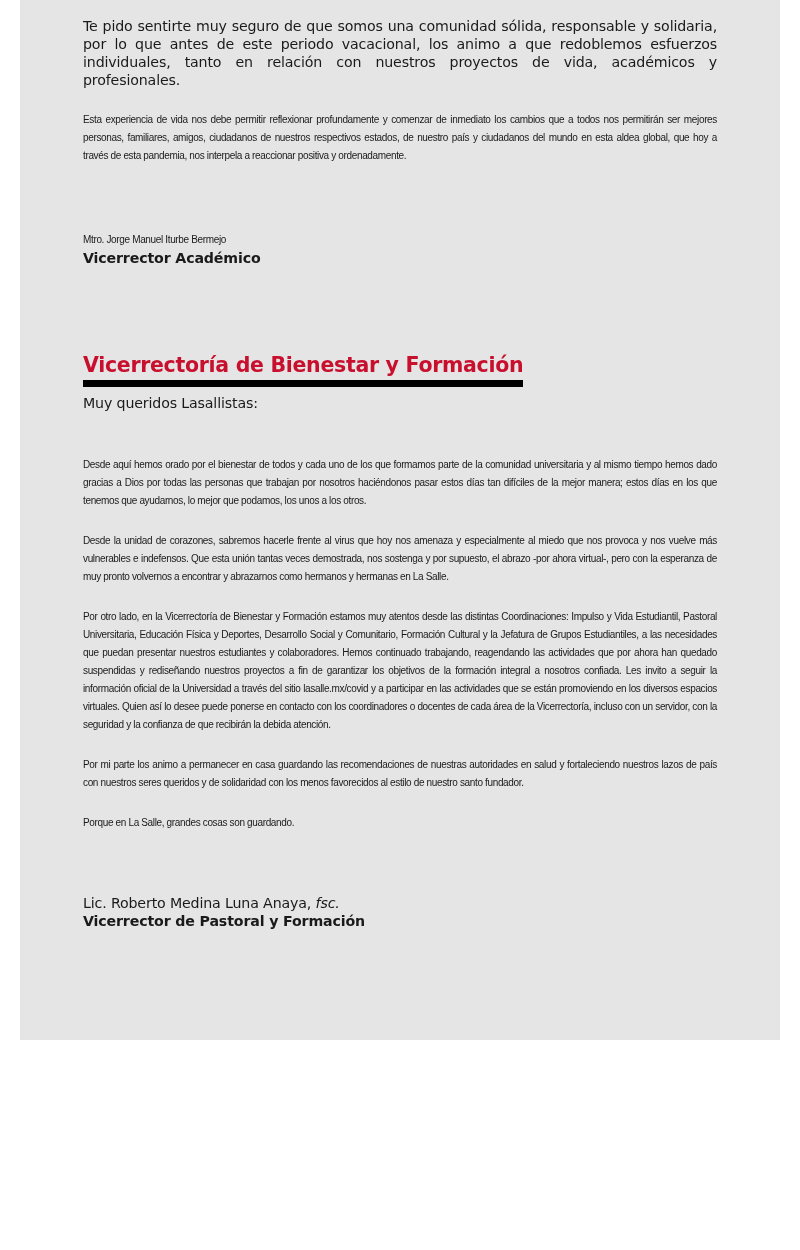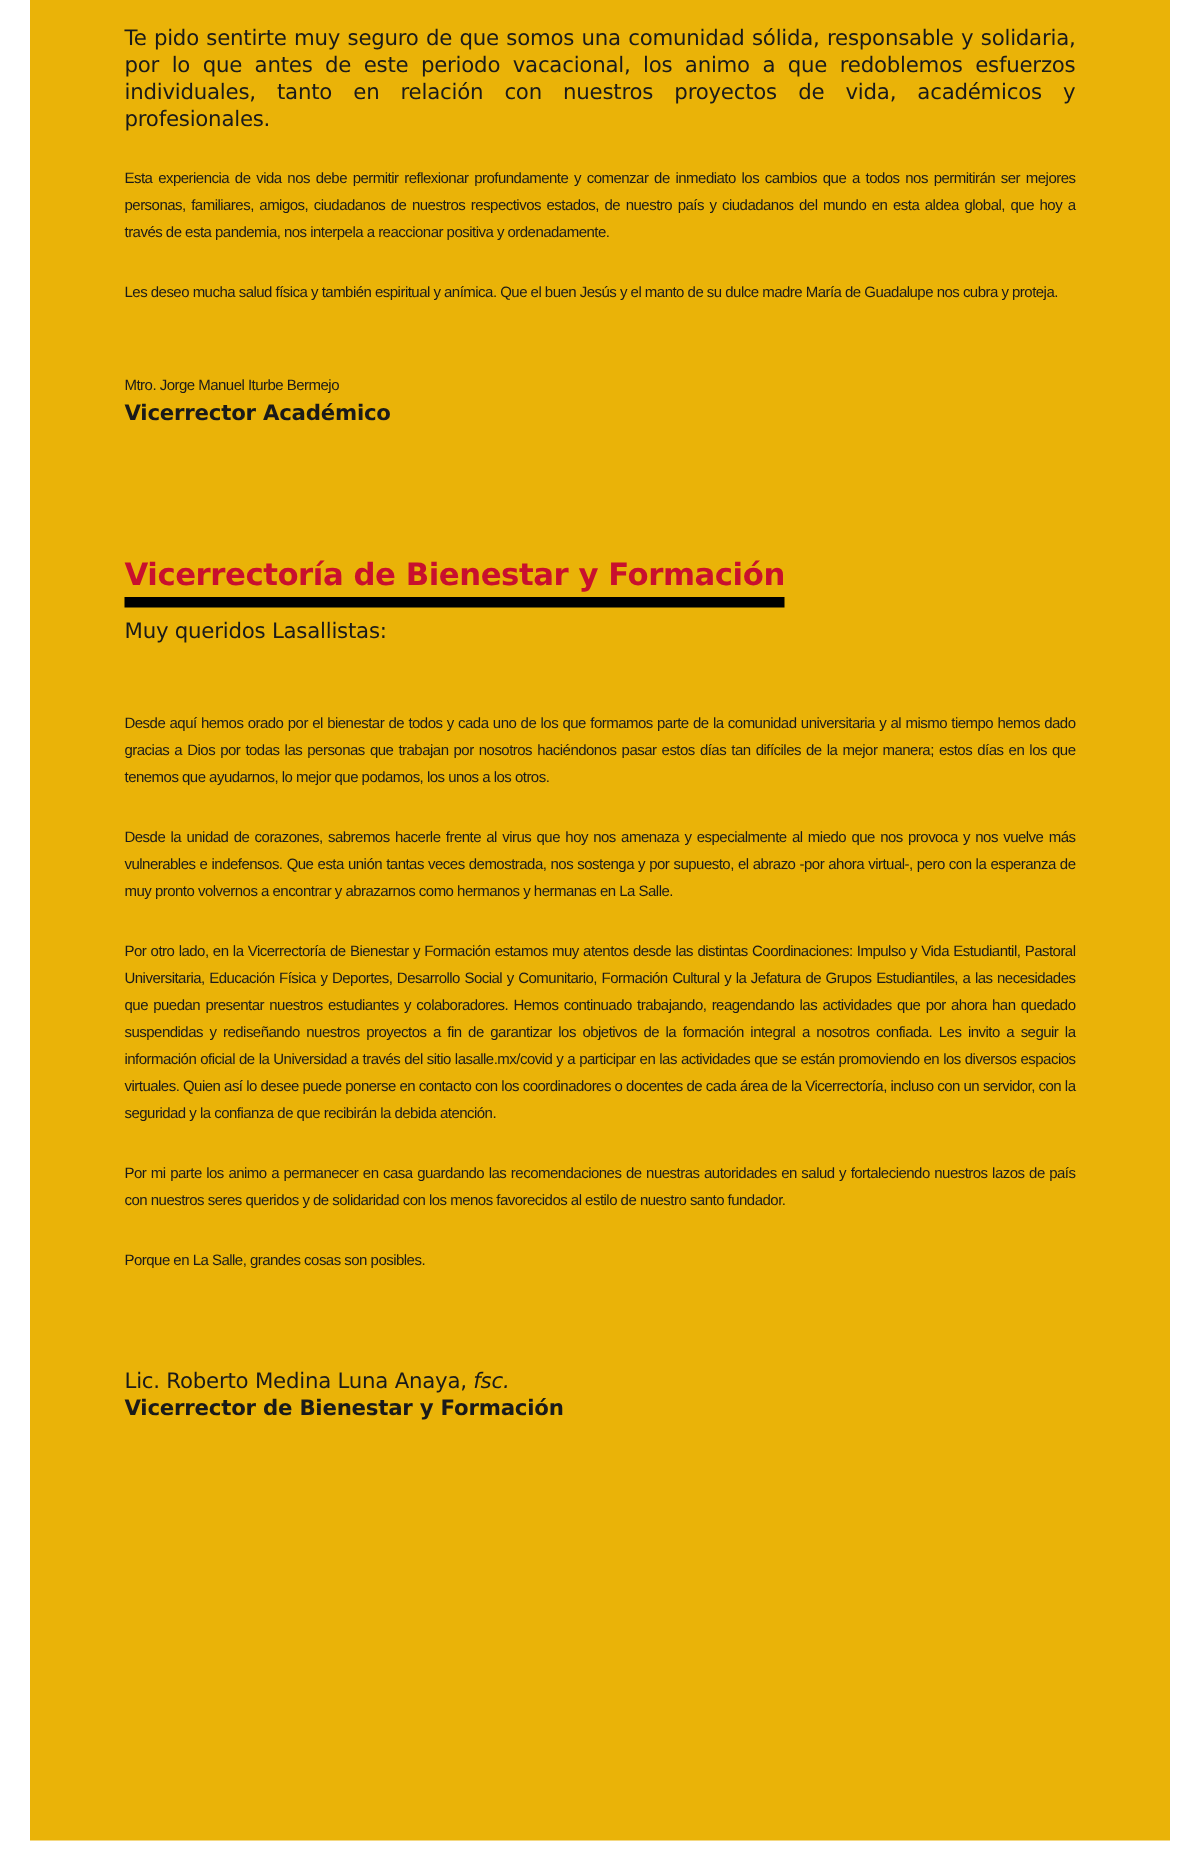--- a/index.html
+++ b/index.html
@@ -1,19 +1,19 @@
 <!DOCTYPE html>
 <html><head>
 <meta charset="utf-8">
 <style>
   html, body { margin: 0; padding: 0; background: #ffffff; }
   body { width: 800px; height: 1250px; overflow: hidden; position: relative; }
   .panel {
-    position: absolute; left: 20px; top: 0; width: 760px; height: 1227px;
-    background: #eab308;
+    position: absolute; left: 20px; top: 0; width: 760px; height: 1040px;
+    background: #e5e5e5;
   }
   .content {
     position: absolute; left: 63px; top: 17px; width: 634px;
     font-family: "DejaVu Sans", sans-serif;
     font-size: 14.2px; line-height: 18px; color: #1a1a1a;
     letter-spacing: -0.15px;
   }
   .content p { margin: 0; text-align: justify; }
   .condensed { font-family: "Liberation Sans", sans-serif; font-size: 10px; letter-spacing: -0.35px; }
   .gap { height: 22px; }
@@ -30,21 +30,20 @@
 </head>
 <body>
 
 <div class="panel">
   <div class="content">
 
     <p>Te pido sentirte muy seguro de que somos una comunidad sólida, responsable y solidaria, por lo que antes de este periodo vacacional, los animo a que redoblemos esfuerzos individuales, tanto en relación con nuestros proyectos de vida, académicos y profesionales.</p>
     <div class="gap"></div>
     <p class="condensed">Esta experiencia de vida nos debe permitir reflexionar profundamente y comenzar de inmediato los cambios que a todos nos permitirán ser mejores personas, familiares, amigos, ciudadanos de nuestros respectivos estados, de nuestro país y ciudadanos del mundo en esta aldea global, que hoy a través de esta pandemia, nos interpela a reaccionar positiva y ordenadamente.</p>
     <div class="gap"></div>
-    <p class="condensed">Les deseo mucha salud física y también espiritual y anímica. Que el buen Jesús y el manto de su dulce madre María de Guadalupe nos cubra y proteja.</p>
     <div class="gap"></div>
     <div class="gap"></div>
     <p class="condensed">Mtro. Jorge Manuel Iturbe Bermejo</p>
     <p class="b">Vicerrector Académico</p>
 
     <div style="height:86px"></div>
 
     <div class="heading-wrap">
       <div class="heading" style="color: rgb(200, 16, 46);">Vicerrectoría de Bienestar y Formación</div>
       <div class="heading-bar"></div>
@@ -55,23 +54,23 @@
     <div class="gap"></div>
     <div class="gap"></div>
     <p class="condensed">Desde aquí hemos orado por el bienestar de todos y cada uno de los que formamos parte de la comunidad universitaria y al mismo tiempo hemos dado gracias a Dios por todas las personas que trabajan por nosotros haciéndonos pasar estos días tan difíciles de la mejor manera; estos días en los que tenemos que ayudarnos, lo mejor que podamos, los unos a los otros.</p>
     <div class="gap"></div>
     <p class="condensed">Desde la unidad de corazones, sabremos hacerle frente al virus que hoy nos amenaza y especialmente al miedo que nos provoca y nos vuelve más vulnerables e indefensos. Que esta unión tantas veces demostrada, nos sostenga y por supuesto, el abrazo -por ahora virtual-, pero con la esperanza de muy pronto volvernos a encontrar y abrazarnos como hermanos y hermanas en La Salle.</p>
     <div class="gap"></div>
     <p class="condensed">Por otro lado, en la Vicerrectoría de Bienestar y Formación estamos muy atentos desde las distintas Coordinaciones: Impulso y Vida Estudiantil, Pastoral Universitaria, Educación Física y Deportes, Desarrollo Social y Comunitario, Formación Cultural y la Jefatura de Grupos Estudiantiles, a las necesidades que puedan presentar nuestros estudiantes y colaboradores. Hemos continuado trabajando, reagendando las actividades que por ahora han quedado suspendidas y rediseñando nuestros proyectos a fin de garantizar los objetivos de la formación integral a nosotros confiada. Les invito a seguir la información oficial de la Universidad a través del sitio lasalle.mx/covid y a participar en las actividades que se están promoviendo en los diversos espacios virtuales. Quien así lo desee puede ponerse en contacto con los coordinadores o docentes de cada área de la Vicerrectoría, incluso con un servidor, con la seguridad y la confianza de que recibirán la debida atención.</p>
     <div class="gap"></div>
     <p class="condensed">Por mi parte los animo a permanecer en casa guardando las recomendaciones de nuestras autoridades en salud y fortaleciendo nuestros lazos de país con nuestros seres queridos y de solidaridad con los menos favorecidos al estilo de nuestro santo fundador.</p>
     <div class="gap"></div>
-    <p class="condensed">Porque en La Salle, grandes cosas son posibles.</p>
+    <p class="condensed">Porque en La Salle, grandes cosas son guardando.</p>
 
     <div style="height:40px"></div>
     <div class="gap"></div>
     <p>
       <span>Lic. Roberto Medina Luna Anaya,</span>
       <span class="i">fsc.</span>
     </p>
-    <p class="b">Vicerrector de Bienestar y Formación</p>
+    <p class="b">Vicerrector de Pastoral y Formación</p>
   </div>
 </div>
 
 </body></html>

